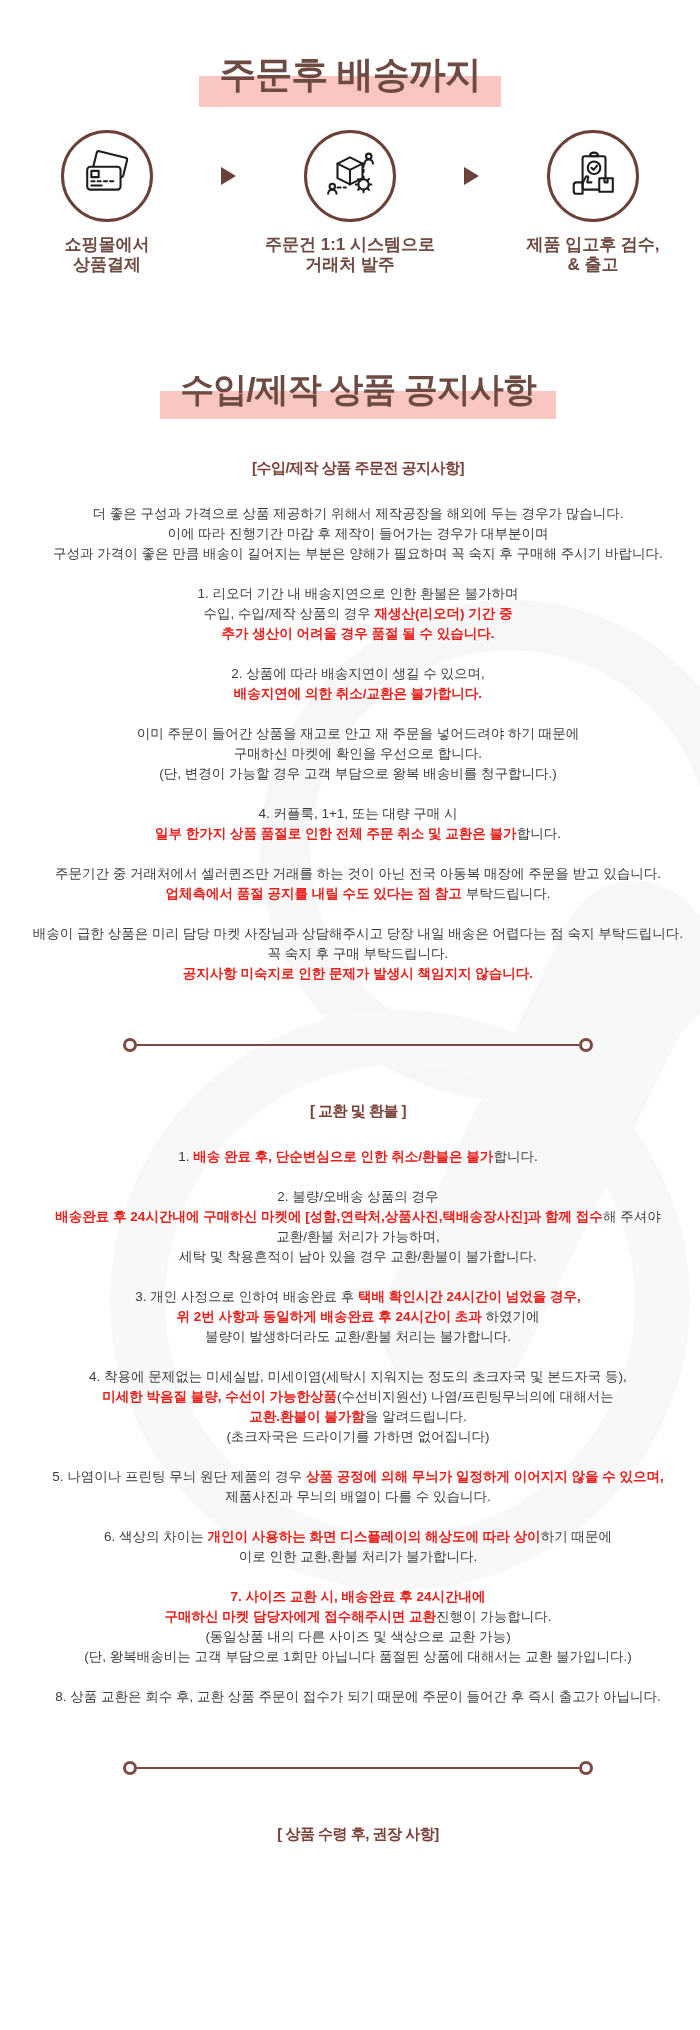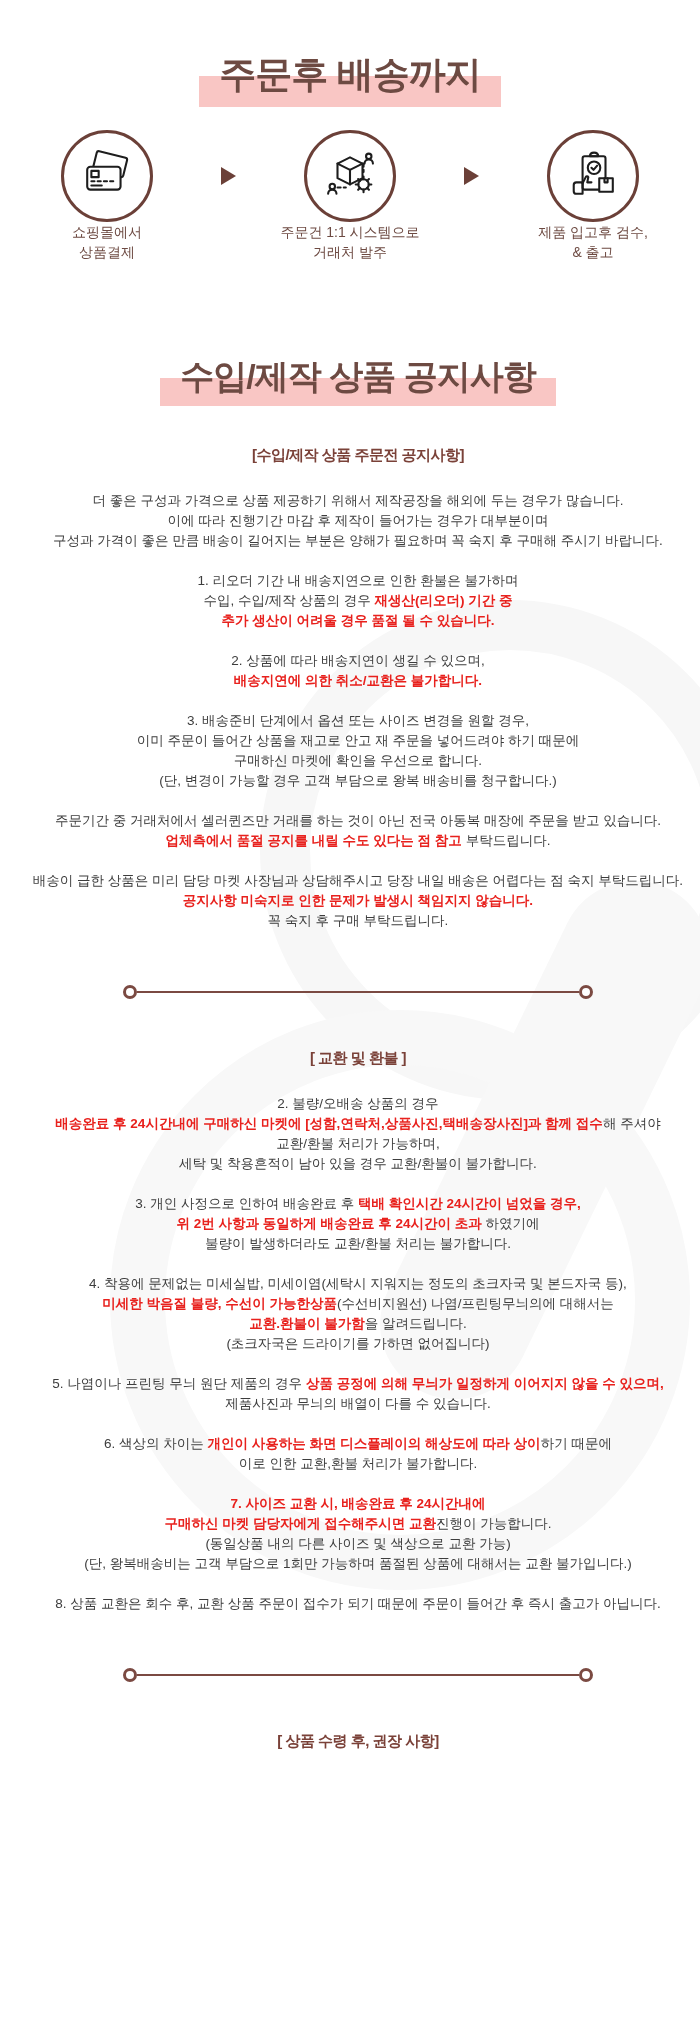--- a/index.html
+++ b/index.html
@@ -36,21 +36,21 @@
   .title-sub  { font-size:34px; }
 
   
   .steps { display:flex; justify-content:center; align-items:flex-start; gap:26px; margin-top:30px; }
   .step { width:176px; }
   .step-circle {
     width:86px; height:86px; margin:0 auto;
     border:3px solid #6b4038; border-radius:50%;
     background:#fff; display:flex; align-items:center; justify-content:center;
   }
-  .step-label { font-size:14px; line-height:20px; font-weight:400; color:#6d4a42; }
+  .step-label { margin-top:13px; font-size:17px; line-height:20px; font-weight:700; color:#6d4a42; }
   .arrow {
     width:0; height:0; margin-top:37px;
     border-top:9px solid transparent; border-bottom:9px solid transparent;
     border-left:15px solid #6b4038;
   }
 
   
   .notice { margin-top:92px;padding-left:16px; }
   .sec-header {
     margin:46px 0 26px;
@@ -182,40 +182,46 @@
           <div class="block mt-lg">
             <div class="line"><span>1. 리오더 기간 내 배송지연으로 인한 환불은 불가하며</span></div>
             <div class="line"><span>수입, 수입/제작 상품의 경우 </span><span class="red">재생산(리오더) 기간 중</span></div>
             <div class="line"><span class="red">추가 생산이 어려울 경우 품절 될 수 있습니다.</span></div>
           </div>
           <div class="block">
             <div class="line"><span>2. 상품에 따라 배송지연이 생길 수 있으며,</span></div>
             <div class="line"><span class="red">배송지연에 의한 취소/교환은 불가합니다.</span></div>
           </div>
           <div class="block">
-            <div class="line"><span>3. 배송준비 단계에서 옵션 또는 사이즈 변경을 원할 경우,</span></div>
             <div class="line"><span>이미 주문이 들어간 상품을 재고로 안고 재 주문을 넣어드려야 하기 때문에</span></div>
             <div class="line"><span>구매하신 마켓에 확인을 우선으로 합니다.</span></div>
             <div class="line"><span>(단, 변경이 가능할 경우 고객 부담으로 왕복 배송비를 청구합니다.)</span></div>
           </div>
+          <div class="block">
+            <div class="line"><span>4. 커플룩, 1+1, 또는 대량 구매 시</span></div>
+            <div class="line"><span class="red">일부 한가지 상품 품절로 인한 전체 주문 취소 및 교환은 불가</span><span>합니다.</span></div>
+          </div>
           <div class="block mt-lg">
             <div class="line"><span>주문기간 중 거래처에서 셀러퀸즈만 거래를 하는 것이 아닌 전국 아동복 매장에 주문을 받고 있습니다.</span></div>
             <div class="line"><span class="red">업체측에서 품절 공지를 내릴 수도 있다는 점 참고</span><span> 부탁드립니다.</span></div>
           </div>
           <div class="block mt-lg">
             <div class="line"><span>배송이 급한 상품은 미리 담당 마켓 사장님과 상담해주시고 당장 내일 배송은 어렵다는 점 숙지 부탁드립니다.</span></div>
+            <div class="line"><span>꼭 숙지 후 구매 부탁드립니다.</span></div>
             <div class="line"><span class="red">공지사항 미숙지로 인한 문제가 발생시 책임지지 않습니다.</span></div>
-            <div class="line"><span>꼭 숙지 후 구매 부탁드립니다.</span></div>
           </div>
           <div class="divider">
             <span class="ring"></span>
             <span class="rule"></span>
             <span class="ring"></span>
           </div>
           <div class="sec-header">[ 교환 및 환불 ]</div>
+          <div class="block">
+            <div class="line"><span>1. </span><span class="red">배송 완료 후, 단순변심으로 인한 취소/환불은 불가</span><span>합니다.</span></div>
+          </div>
           <div class="block">
             <div class="line"><span>2. 불량/오배송 상품의 경우</span></div>
             <div class="line"><span class="red">배송완료 후 24시간내에 구매하신 마켓에 [성함,연락처,상품사진,택배송장사진]과 함께 접수</span><span>해 주셔야</span></div>
             <div class="line"><span>교환/환불 처리가 가능하며,</span></div>
             <div class="line"><span>세탁 및 착용흔적이 남아 있을 경우 교환/환불이 불가합니다.</span></div>
           </div>
           <div class="block">
             <div class="line"><span>3. 개인 사정으로 인하여 배송완료 후 </span><span class="red">택배 확인시간 24시간이 넘었을 경우,</span></div>
             <div class="line"><span class="red">위 2번 사항과 동일하게 배송완료 후 24시간이 초과</span><span> 하였기에</span></div>
             <div class="line"><span>불량이 발생하더라도 교환/환불 처리는 불가합니다.</span></div>
@@ -231,21 +237,21 @@
             <div class="line"><span>제품사진과 무늬의 배열이 다를 수 있습니다.</span></div>
           </div>
           <div class="block">
             <div class="line"><span>6. 색상의 차이는 </span><span class="red">개인이 사용하는 화면 디스플레이의 해상도에 따라 상이</span><span>하기 때문에</span></div>
             <div class="line"><span>이로 인한 교환,환불 처리가 불가합니다.</span></div>
           </div>
           <div class="block">
             <div class="line"><span class="red">7. 사이즈 교환 시, 배송완료 후 24시간내에</span></div>
             <div class="line"><span class="red">구매하신 마켓 담당자에게 접수해주시면 교환</span><span>진행이 가능합니다.</span></div>
             <div class="line"><span>(동일상품 내의 다른 사이즈 및 색상으로 교환 가능)</span></div>
-            <div class="line"><span>(단, 왕복배송비는 고객 부담으로 1회만 가능하며 품절된 상품에 대해서는 교환 불가입니다.)</span></div>
+            <div class="line"><span>(단, 왕복배송비는 고객 부담으로 1회만 아닙니다 품절된 상품에 대해서는 교환 불가입니다.)</span></div>
           </div>
           <div class="block">
             <div class="line"><span>8. 상품 교환은 회수 후, 교환 상품 주문이 접수가 되기 때문에 주문이 들어간 후 즉시 출고가 아닙니다.</span></div>
           </div>
           <div class="divider">
             <span class="ring"></span>
             <span class="rule"></span>
             <span class="ring"></span>
           </div>
           <div class="sec-header">[ 상품 수령 후, 권장 사항]</div>

